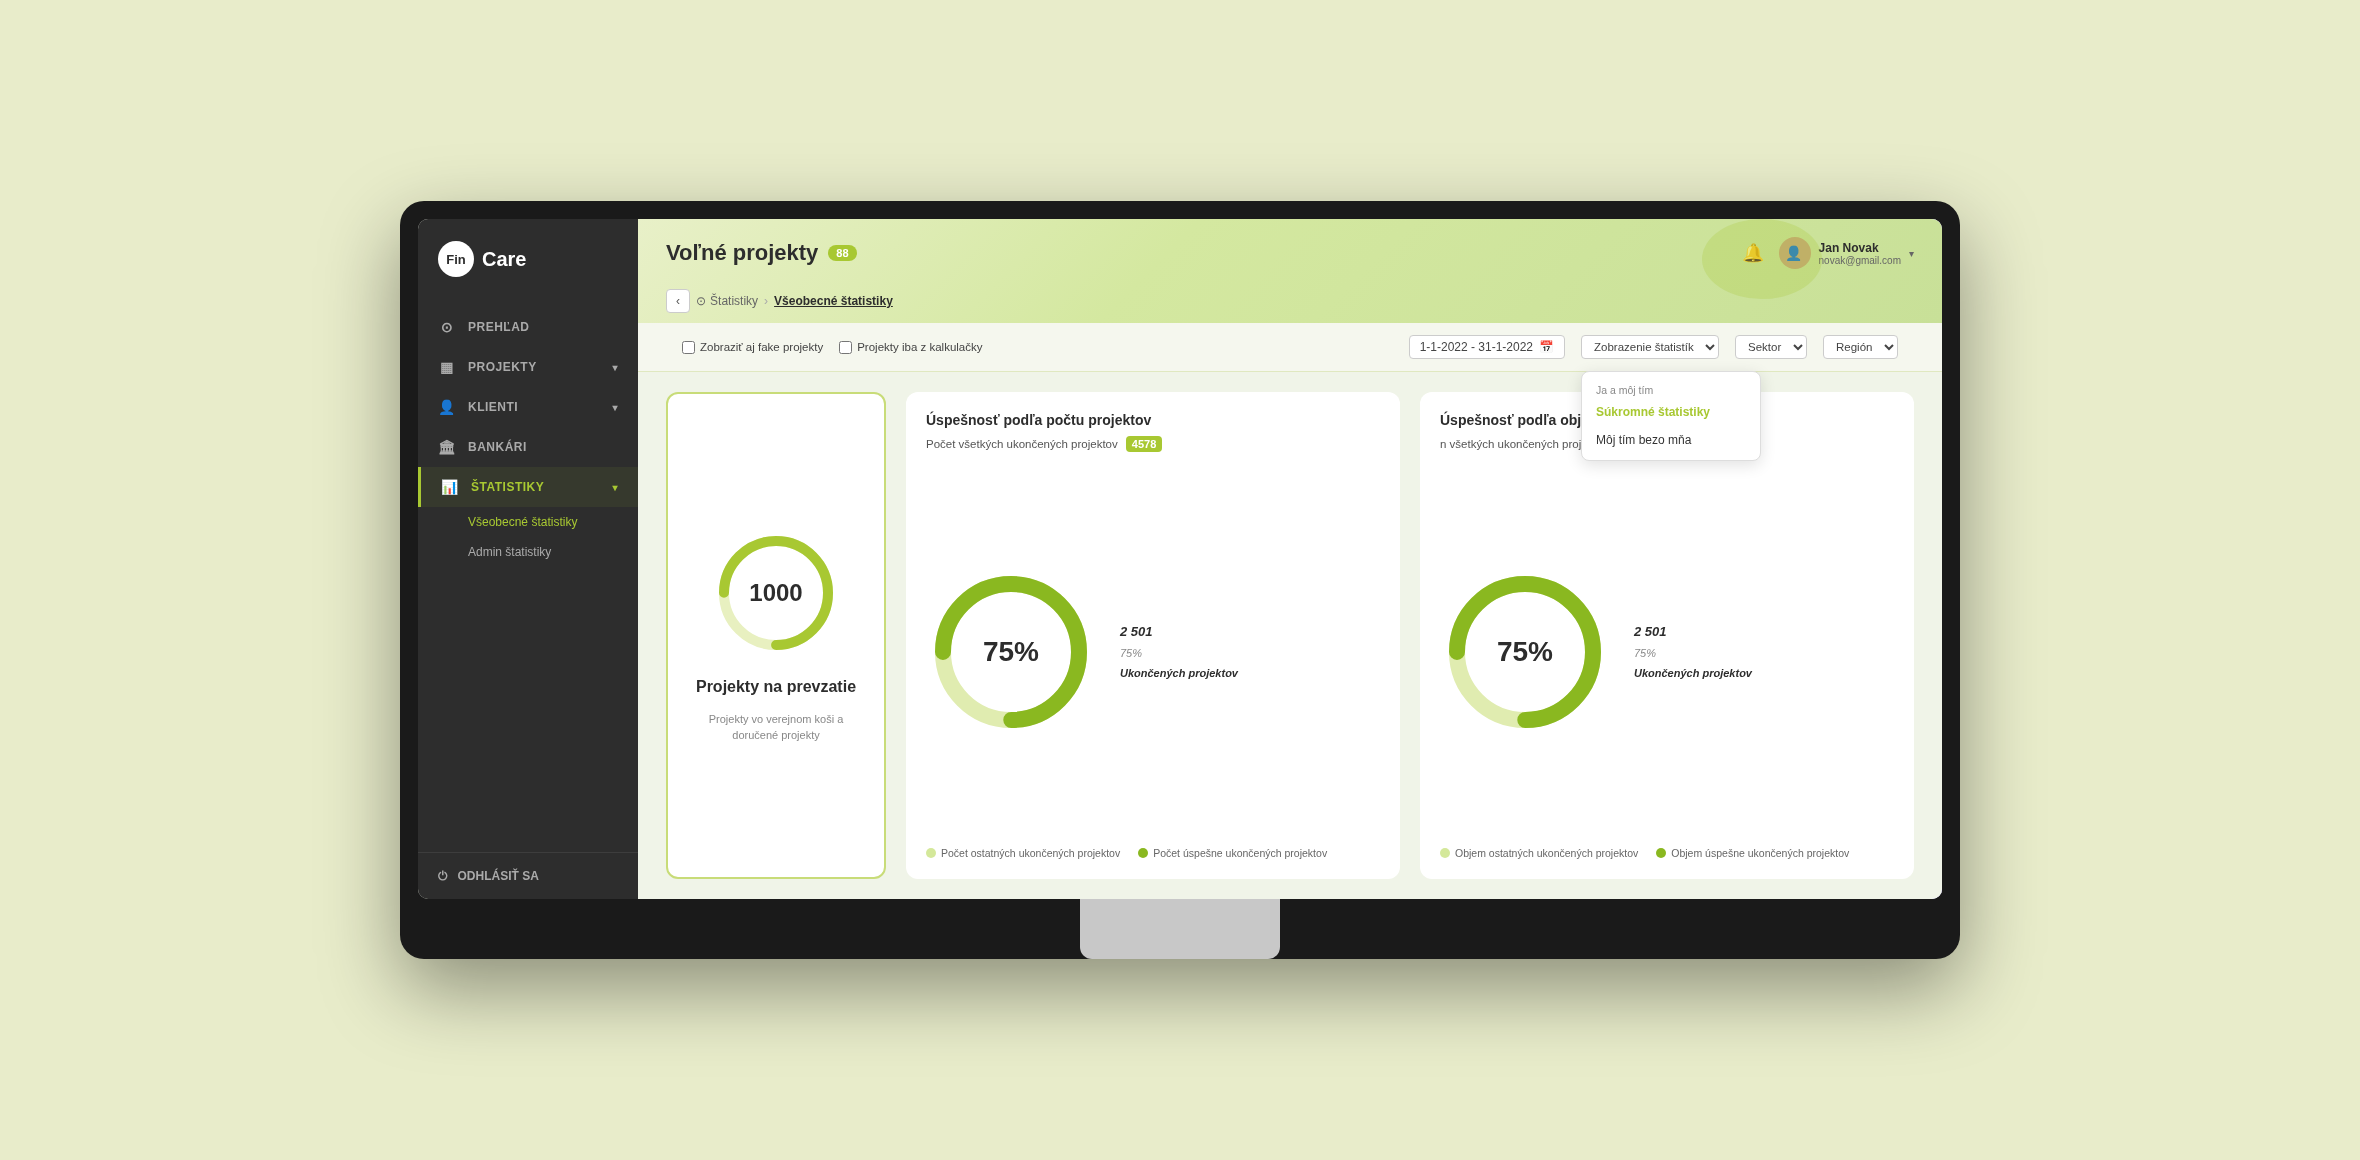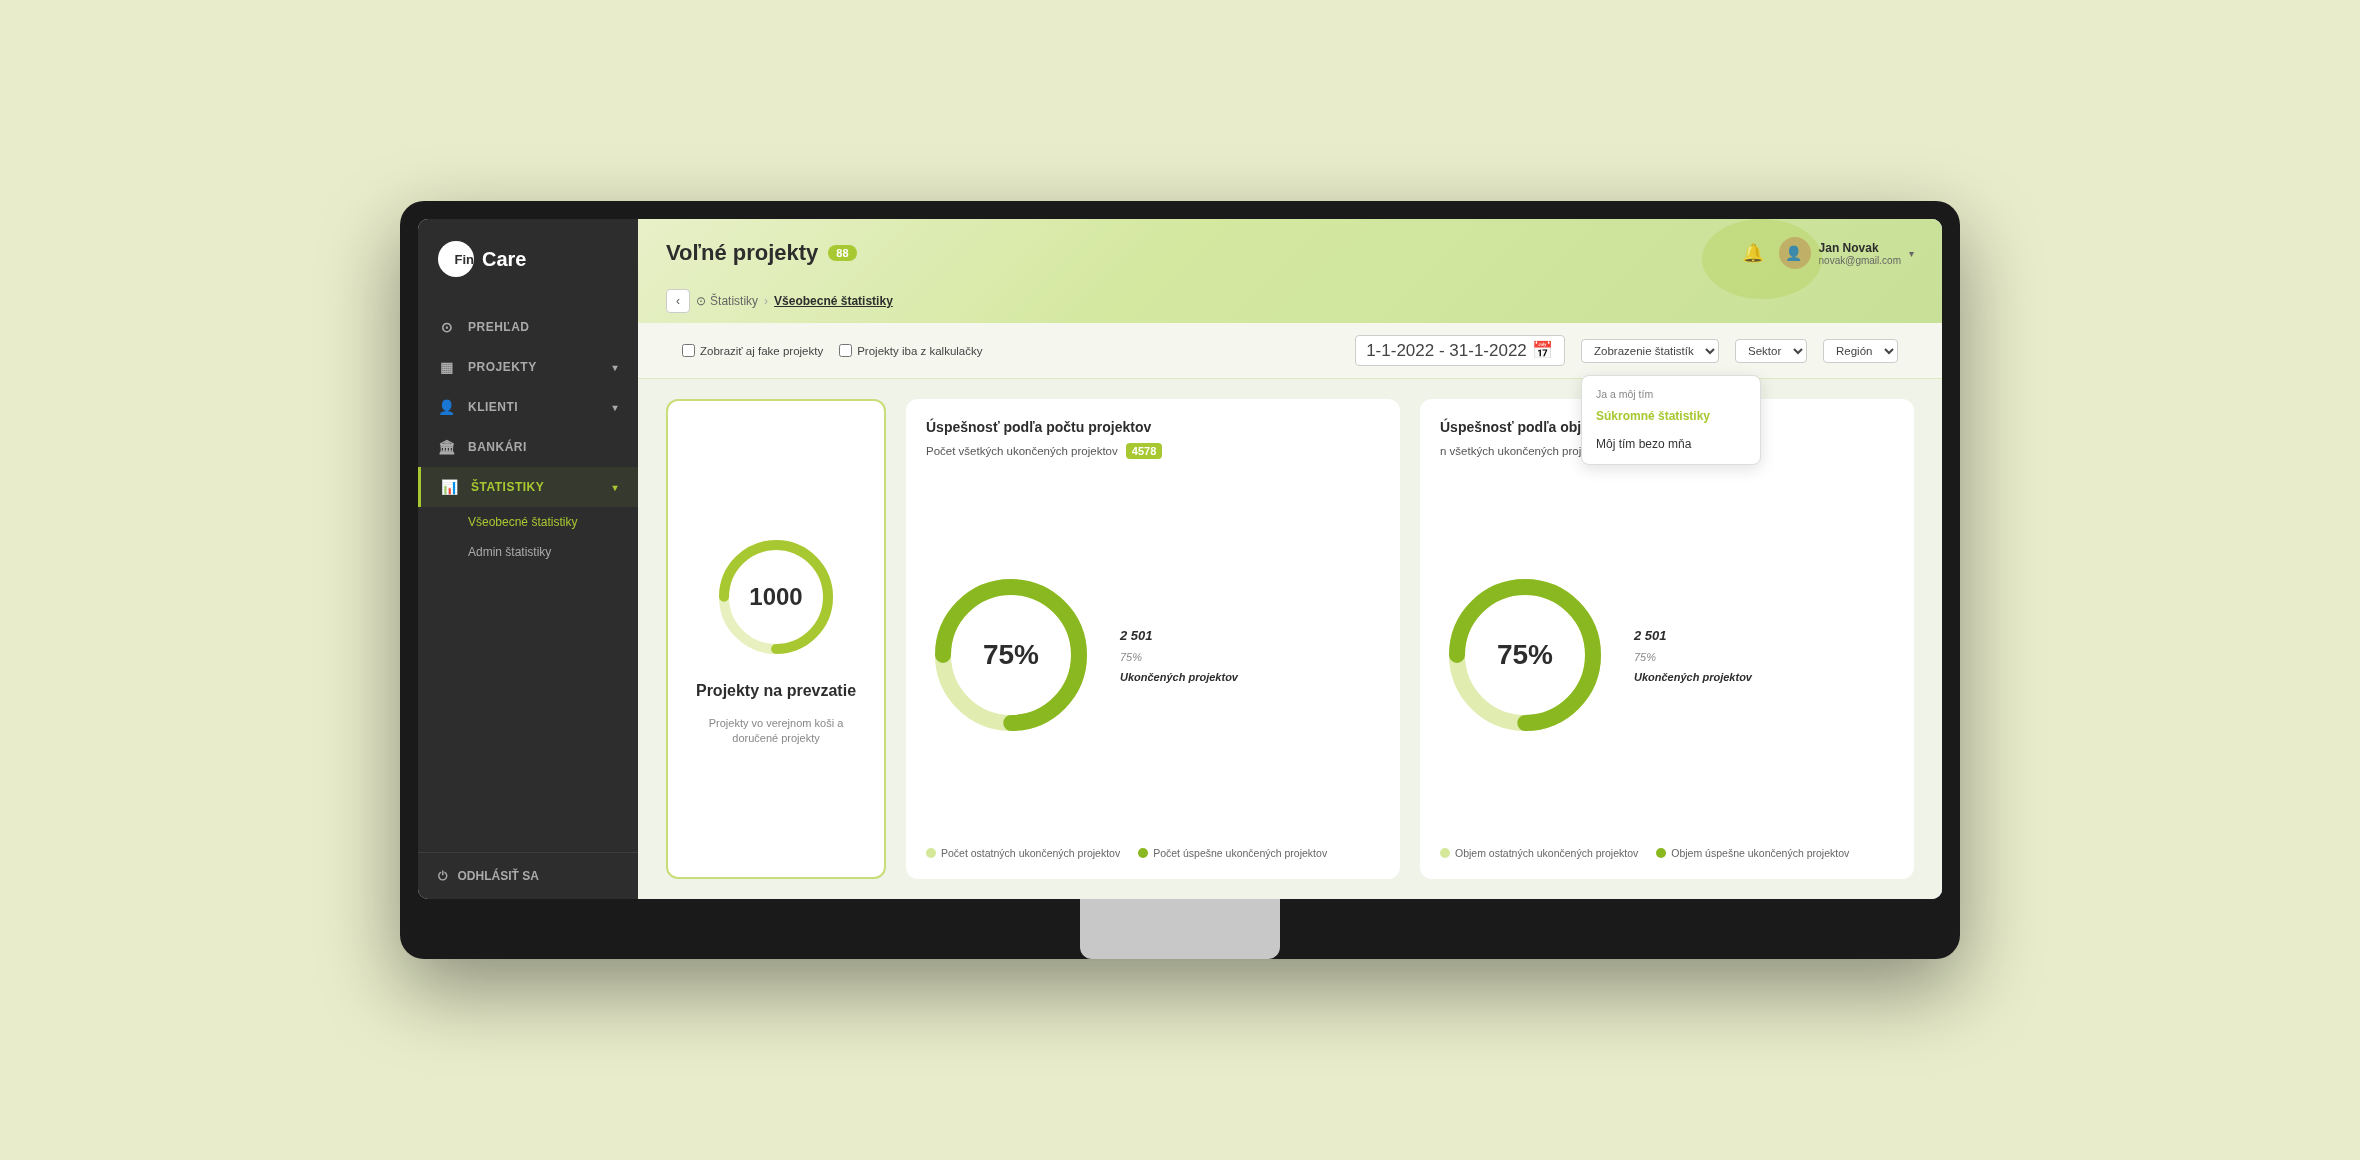--- a/index.html
+++ b/index.html
@@ -49,21 +49,21 @@
       align-items: center;
       gap: 8px;
     }
     .logo-circle {
       background: white;
       border-radius: 50%;
       width: 36px;
       height: 36px;
       display: flex;
       align-items: center;
-      justify-content: flex-end;
+      justify-content: center;
       font-weight: 900;
       font-size: 13px;
       color: #2d2d2d;
     }
     .logo-text {
       color: white;
       font-size: 20px;
       font-weight: 400;
     }
     .logo-text span {
@@ -245,21 +245,21 @@
       font-size: 11.5px;
       color: #444;
       cursor: pointer;
     }
     .filter-checkbox input { cursor: pointer; }
     .date-filter {
       display: flex;
       align-items: center;
       gap: 6px;
       margin-left: auto;
-      font-size: 17px;
+      font-size: 12px;
       color: #444;
       background: white;
       border: 1px solid #ccc;
       border-radius: 4px;
       padding: 4px 10px;
       cursor: pointer;
     }
     .filter-select {
       border: 1px solid #ccc;
       border-radius: 4px;

